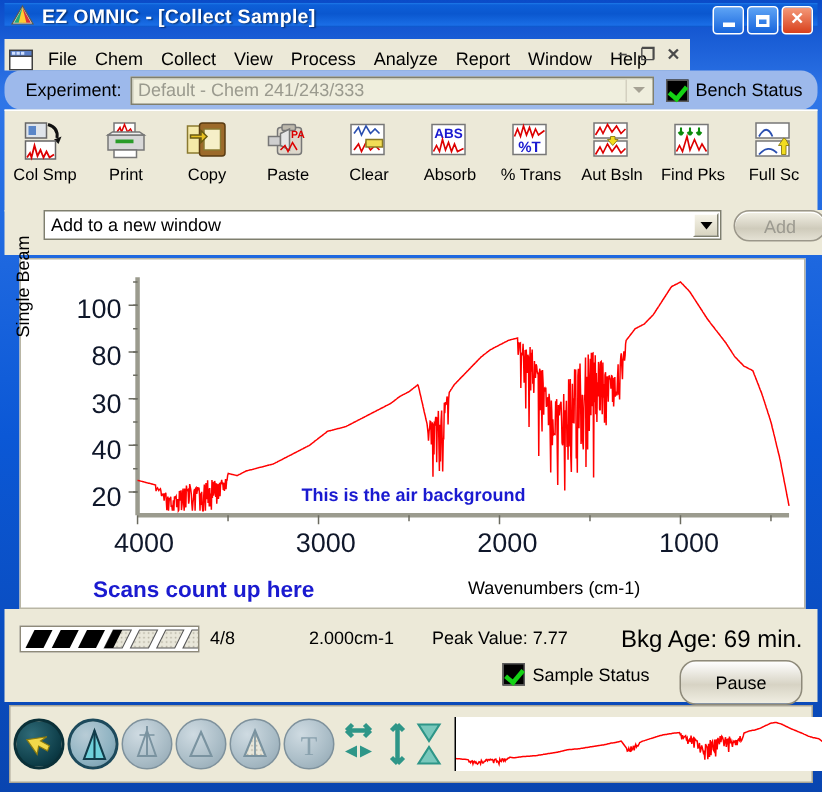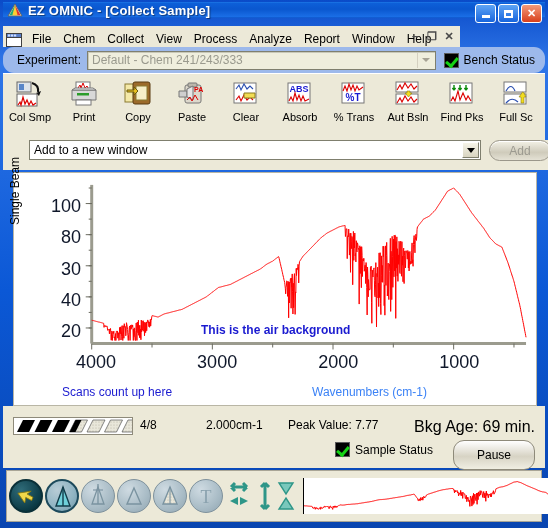--- a/index.html
+++ b/index.html
@@ -129,28 +129,28 @@
     position:absolute;left:13px;top:172px;width:524px;height:234px;
     background:#fff;border:1px solid #b9b6a5;box-sizing:border-box;
   }
   .plot{position:absolute;left:0;top:0;width:100%;height:100%;}
   .ylabel{
     position:absolute;left:-6px;top:52px;font-size:12px;color:#000;
     transform:rotate(-90deg);transform-origin:left top;white-space:nowrap;
   }
   .xlabel{
     position:absolute;left:50%;bottom:2px;transform:translateX(-50%);
-    font-size:12px;color:#3b82f6;white-space:nowrap;
+    font-size:12px;color:#000000;white-space:nowrap;
   }
   .tick-lbl{position:absolute;font-size:18px;color:#0f172a;white-space:nowrap;}
   .annot{
     position:absolute;font-size:12px;font-weight:bold;color:#1a1ad0;white-space:nowrap;
   }
   .annot2{
-    position:absolute;font-size:12px;font-weight:normal;color:#1a1ad0;white-space:nowrap;
+    position:absolute;font-size:15px;font-weight:bold;color:#1a1ad0;white-space:nowrap;
   }
 
   
   .statusstrip{
     position:absolute;left:3px;top:406px;width:542px;height:62px;background:#ece9d8;
   }
   .scanbox{
     position:absolute;left:10px;top:11px;width:120px;height:18px;background:#fff;
     border:1px solid #8e8a7a;box-sizing:border-box;overflow:hidden;
   }

